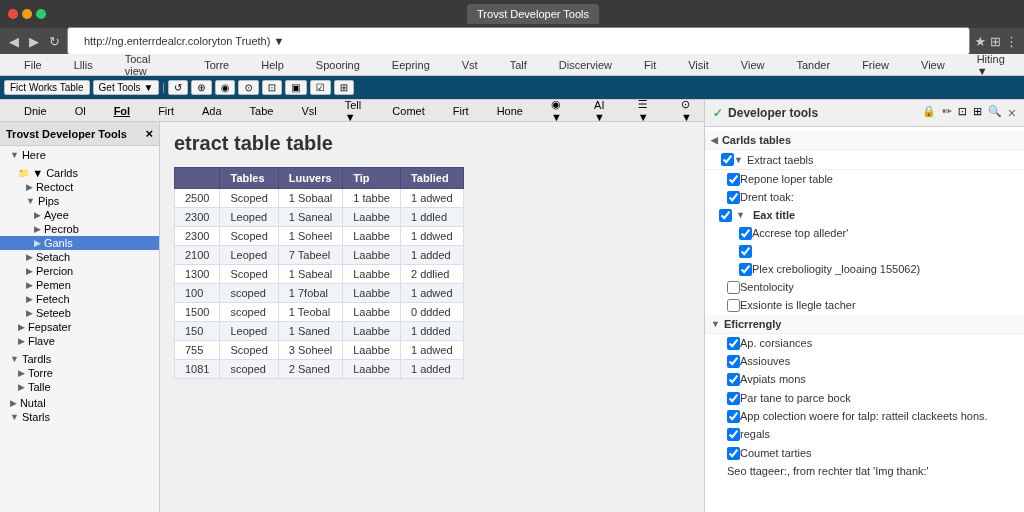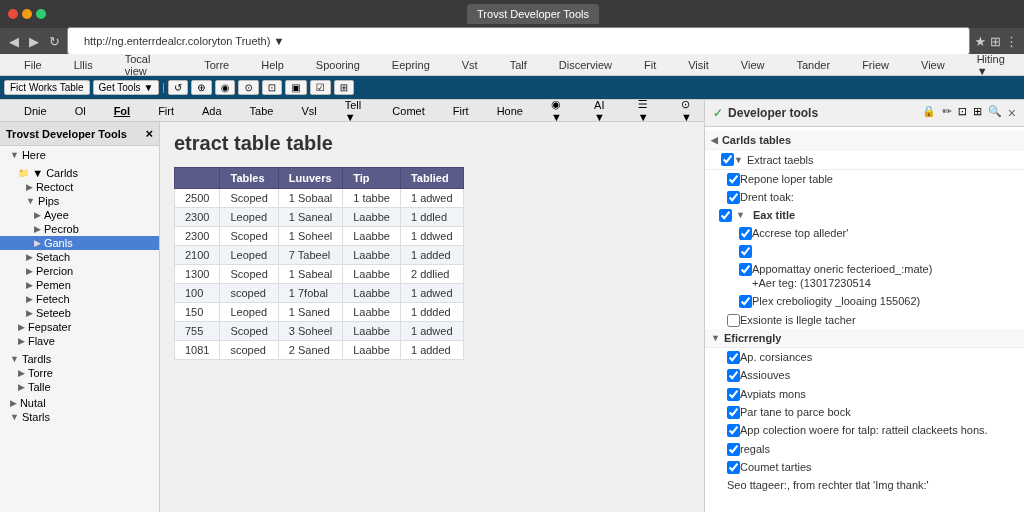--- a/index.html
+++ b/index.html
@@ -427,20 +427,27 @@
                 <td>2 ddlied</td>
               </tr>
               <tr>
                 <td>100</td>
                 <td>scoped</td>
                 <td>1 7fobal</td>
                 <td>Laabbe</td>
                 <td>1 adwed</td>
               </tr>
               <tr>
+                <td>1500</td>
+                <td>scoped</td>
+                <td>1 Teobal</td>
+                <td>Laabbe</td>
+                <td>0 ddded</td>
+              </tr>
+              <tr>
                 <td>150</td>
                 <td>Leoped</td>
                 <td>1 Saned</td>
                 <td>Laabbe</td>
                 <td>1 ddded</td>
               </tr>
               <tr>
                 <td>755</td>
                 <td>Scoped</td>
                 <td>3 Soheel</td>
@@ -507,27 +514,27 @@
 
       <div class="checkbox-item indent2-item">
         <input type="checkbox" checked="" style="">
         <span class="checkbox-label">Accrese top alleder'</span>
       </div>
       <div class="checkbox-item indent2-item">
         <input type="checkbox" checked="" style="">
       </div>
       <div class="checkbox-item indent2-item">
         <input type="checkbox" checked="" style="">
-        <span class="checkbox-label">Appomattay oneric fecterioed_:mate)<br>+Aer teg: (13017230514</span>
-      </div>
-      <div class="checkbox-item indent2-item">
-        <input type="checkbox" checked="" style="">
         <span class="checkbox-label">Plex creboliogity _looaing 155062)</span>
       </div>
 
+      <div class="checkbox-item indent-item">
+        <input type="checkbox" style="">
+        <span class="checkbox-label">Sentolocity</span>
+      </div>
       <div class="checkbox-item indent-item">
         <input type="checkbox" style="">
         <span class="checkbox-label">Exsionte is llegle tacher</span>
       </div>
 
       <div class="section-header">
         <span class="section-arrow">▼</span>
         <span>Eficrrengly</span>
       </div>
 

